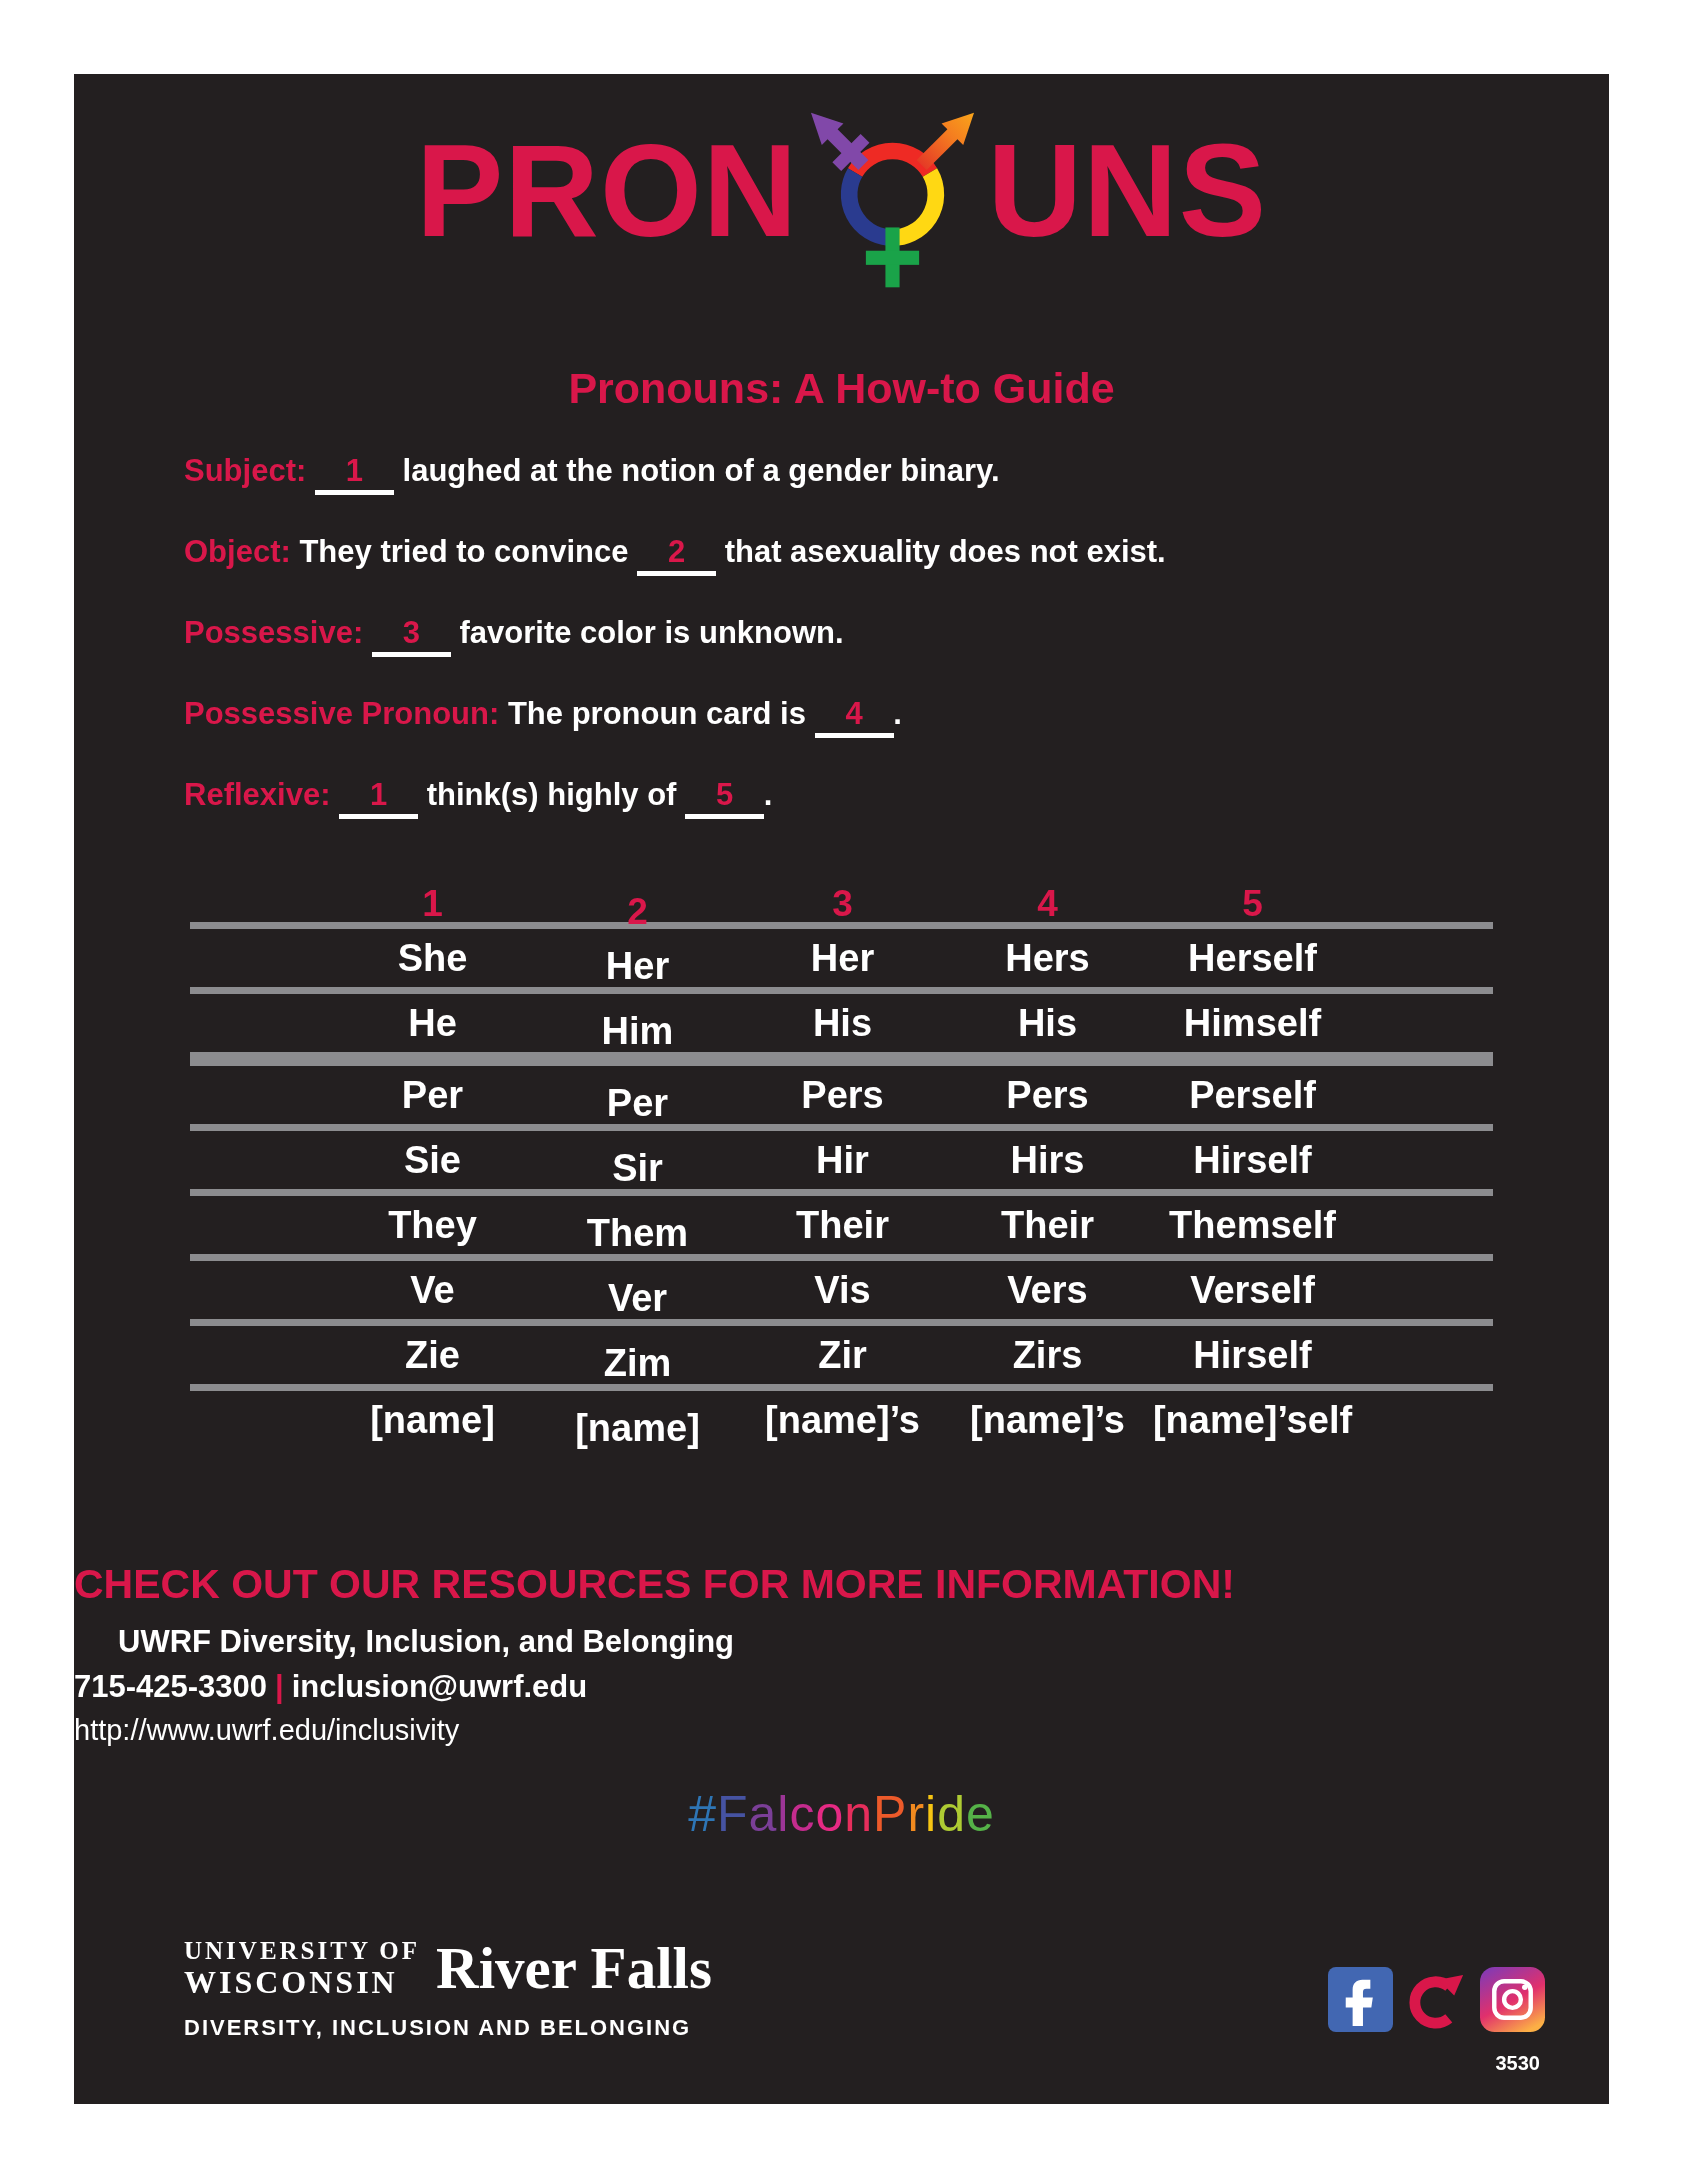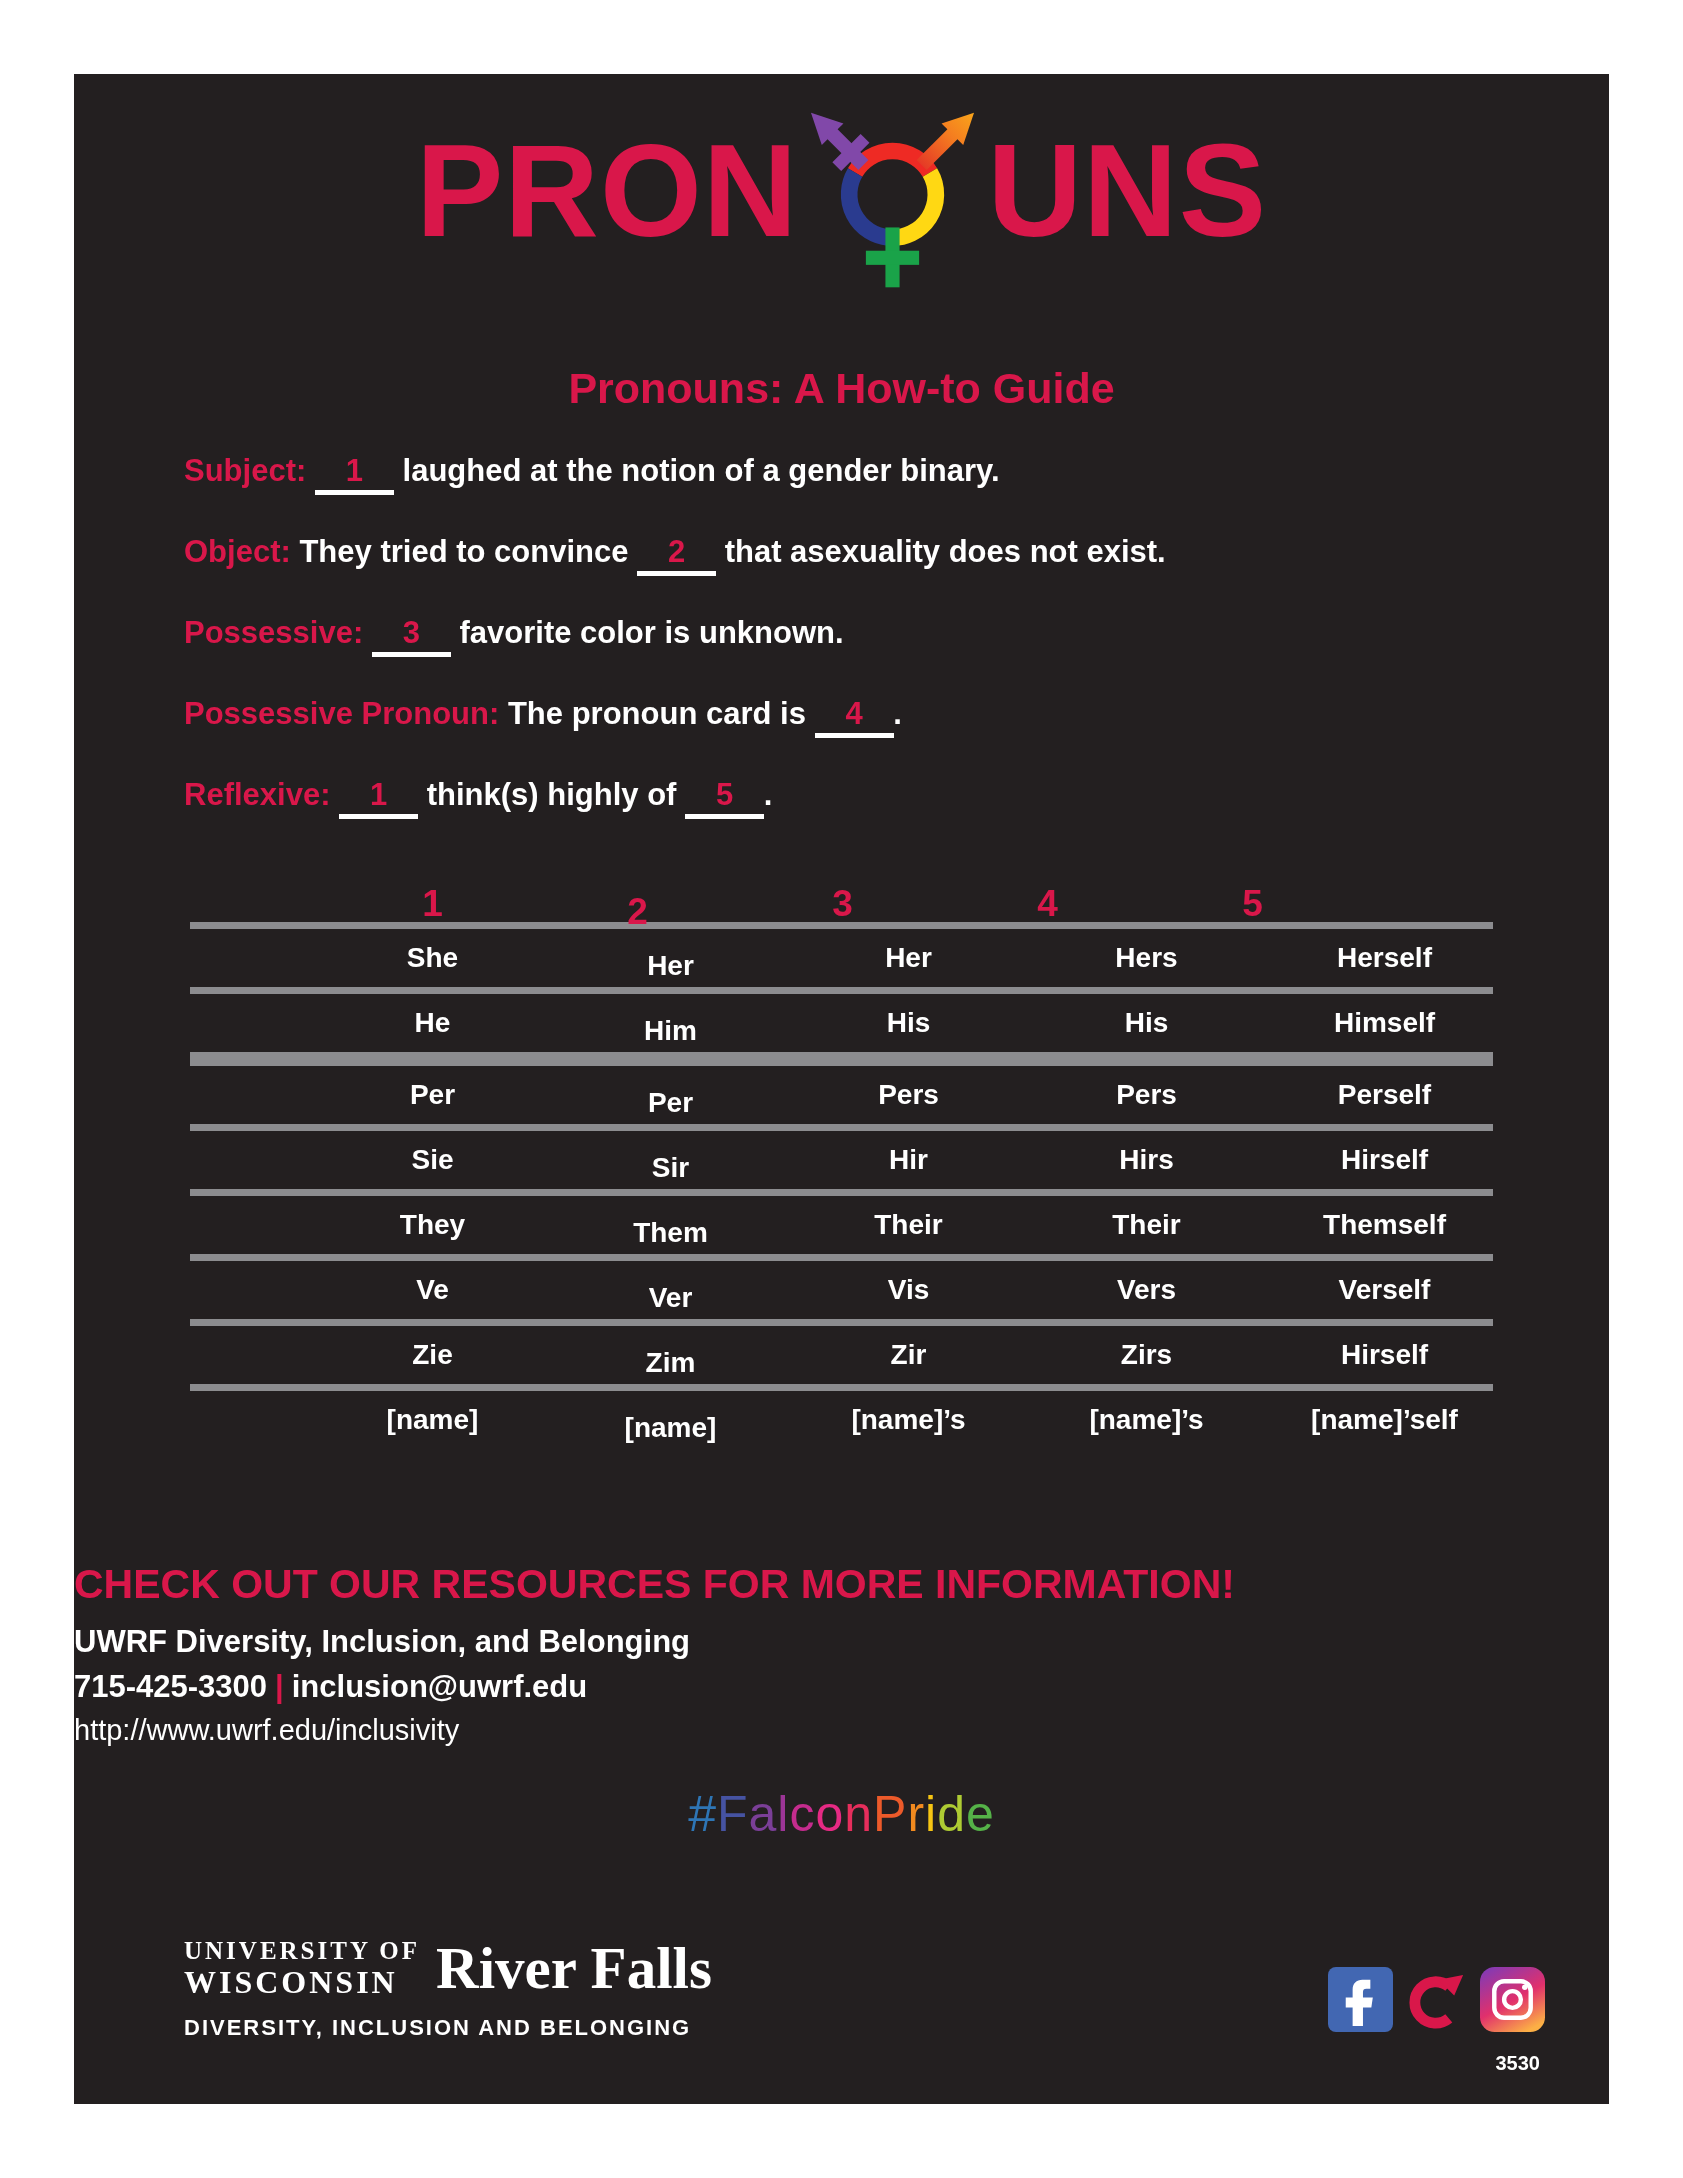--- a/index.html
+++ b/index.html
@@ -46,26 +46,26 @@
   .tight{margin-left:-9px;}
 
   
   .ptable{position:absolute;top:804px;left:116px;width:1303px;}
   .grid5{display:grid;grid-template-columns:repeat(5,205px);margin-left:140px;width:1025px;}
   .grid5 > span{text-align:center;}
   .grid5 > span:nth-child(2){transform:translateY(8px);}
   .pt-head{height:44px;align-items:end;}
   .pt-head span{font-size:37px;font-weight:bold;color:var(--accent,#D9174A);line-height:1;}
   .pt-divider{height:7px;background:var(--line,#8C8C8F);}
-  .pt-row{height:58px;align-items:center;font-size:28px;font-weight:bold;color:var(--text,#fff);gap:33px;}
+  .pt-row{height:58px;align-items:center;font-size:38px;font-weight:bold;color:var(--text,#fff);}
 
   
   .resources{position:absolute;top:1487px;left:0;width:100%;text-align:left;}
   .res-heading{margin:0 0 16px 0;font-size:41px;font-weight:bold;color:var(--accent,#D9174A);}
-  .res-org{margin:0 0 9px 0;font-size:31px;font-weight:bold;color:var(--text,#fff);}
+  .res-org{margin:0 0 9px 0;font-size:31px;font-weight:bold;color:var(--text,#fff);padding-left:44px;}
   .res-contact{margin:0 0 9px 0;font-size:31px;font-weight:bold;color:var(--text,#fff);}
   .res-contact .sep{color:var(--accent,#D9174A);padding:0 8px;}
   .res-url{margin:0;font-size:29px;font-weight:normal;color:var(--text,#fff);}
 
   
   .hashtag{
     position:absolute;top:1711px;left:0;width:100%;margin:0;text-align:center;
     font-size:50px;font-weight:normal;letter-spacing:1px;color:#55B248;
   }
 

